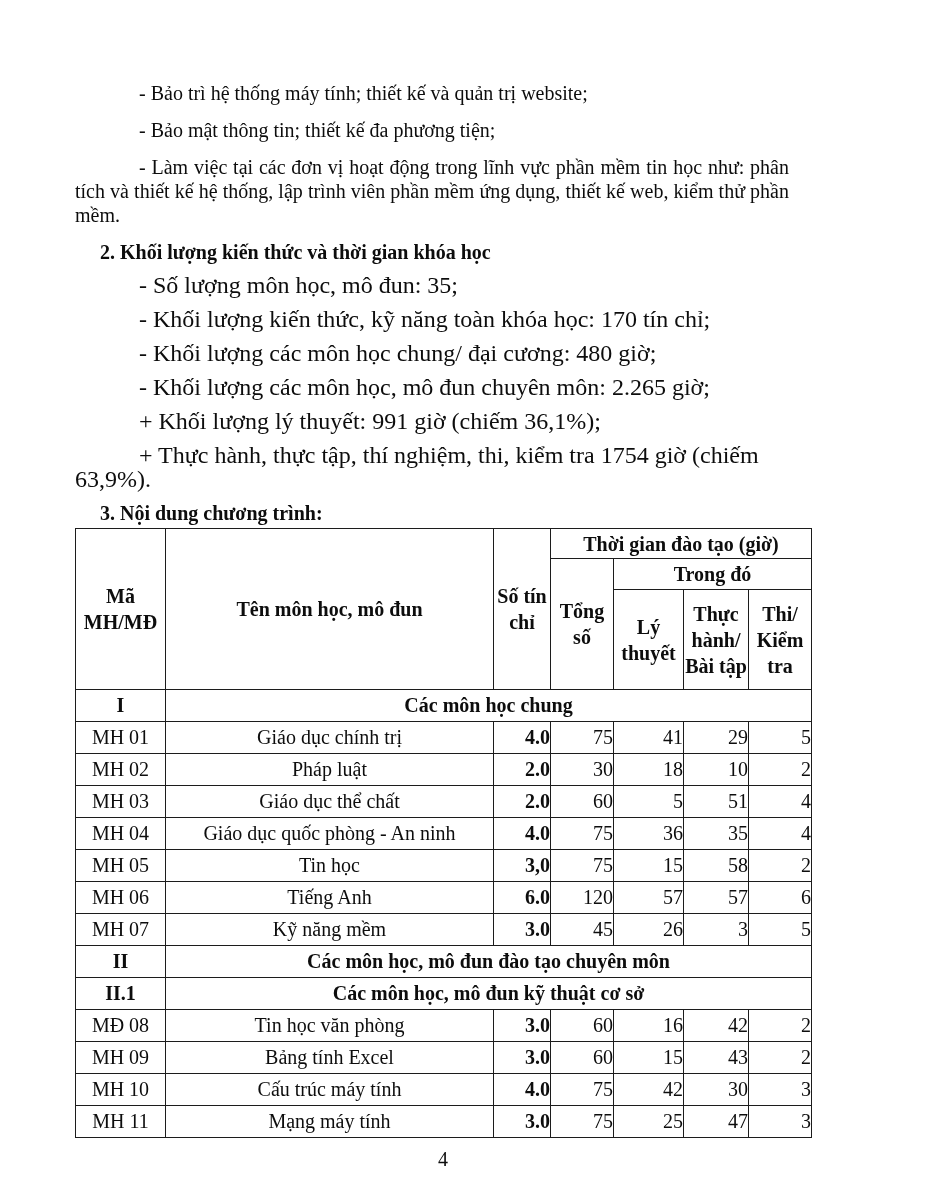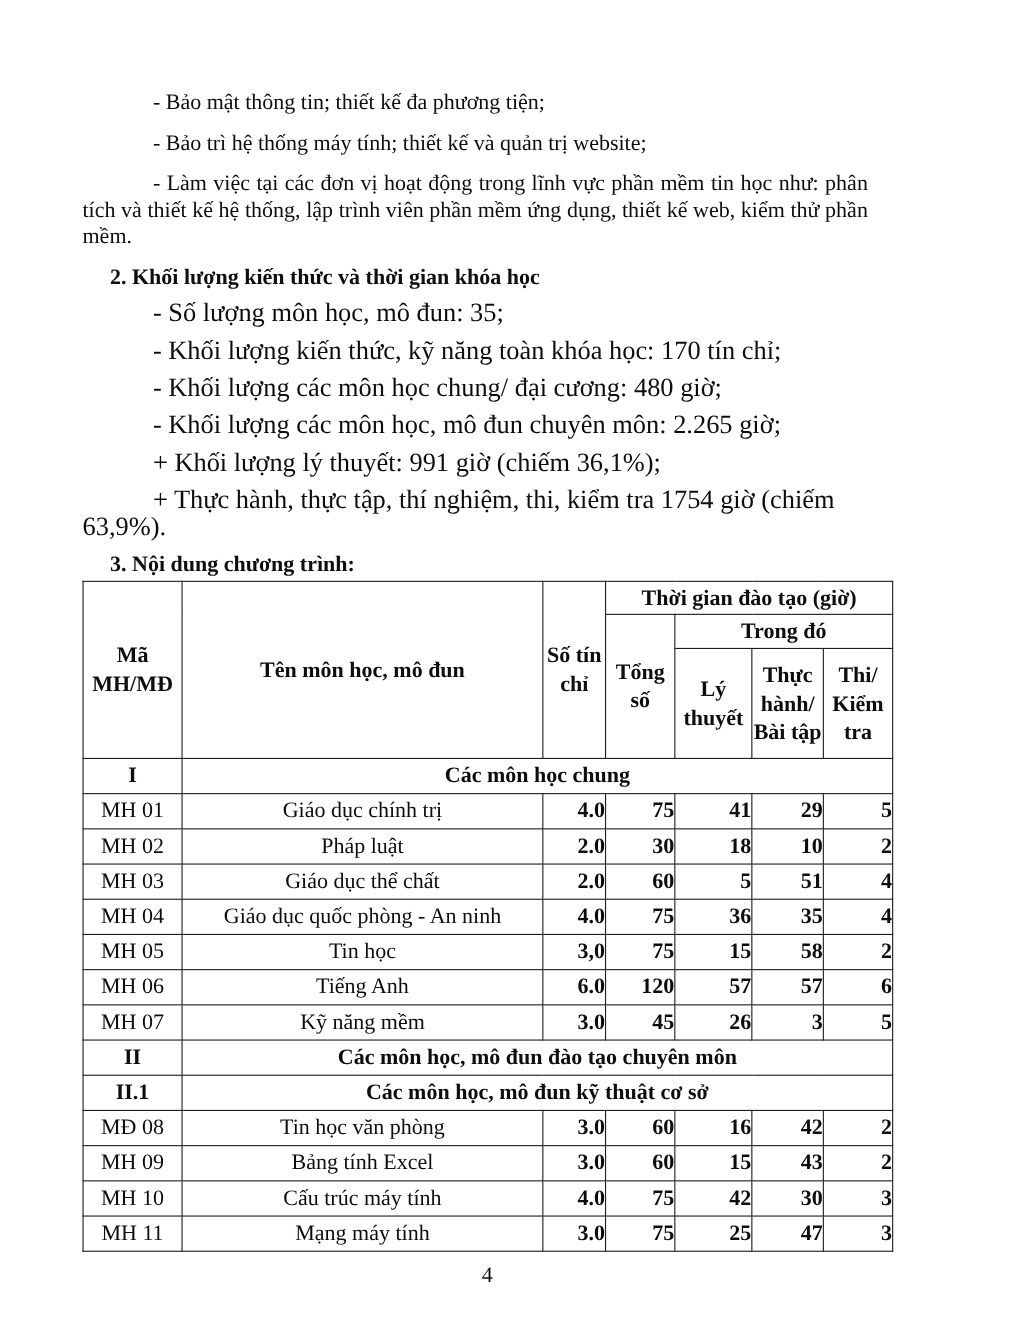--- a/index.html
+++ b/index.html
@@ -80,21 +80,20 @@
   }
   td.cell-name {
     text-align: center;
     vertical-align: middle;
     padding-left: 10px;
   }
   td.cell-num {
     text-align: right;
     vertical-align: middle;
     padding-right: 9px;
-    font-weight: bold;
   }
   td.cell-credits {
     text-align: right;
     vertical-align: middle;
     padding-right: 6px;
     font-weight: bold;
   }
   tr.section-row td {
     font-weight: bold;
   }
@@ -108,22 +107,22 @@
     color: #0d0d0d;
   }
 </style>
 </head>
 <body>
 
 <div class="page">
   <div class="content">
 
     <div>
+        <p class="body-par">- Bảo trì hệ thống máy tính; thiết kế và quản trị website;</p>
         <p class="body-par">- Bảo mật thông tin; thiết kế đa phương tiện;</p>
-        <p class="body-par">- Bảo trì hệ thống máy tính; thiết kế và quản trị website;</p>
         <p class="body-par">- Làm việc tại các đơn vị hoạt động trong lĩnh vực phần mềm tin học như: phân tích và thiết kế hệ thống, lập trình viên phần mềm ứng dụng, thiết kế web, kiểm thử phần mềm.</p>
       </div>
 
     <div class="sec-heading">2. Khối lượng kiến thức và thời gian khóa học</div>
 
     <div>
         <p class="list-par">- Số lượng môn học, mô đun: 35;</p>
         <p class="list-par">- Khối lượng kiến thức, kỹ năng toàn khóa học: 170 tín chỉ;</p>
         <p class="list-par">- Khối lượng các môn học chung/ đại cương: 480 giờ;</p>
         <p class="list-par">- Khối lượng các môn học, mô đun chuyên môn: 2.265 giờ;</p>

